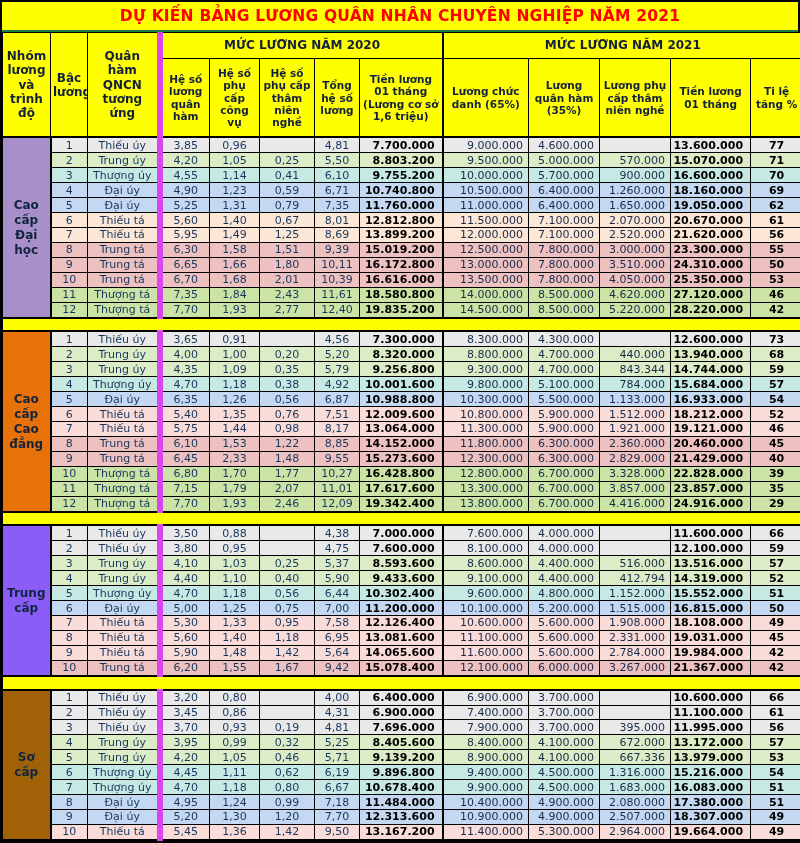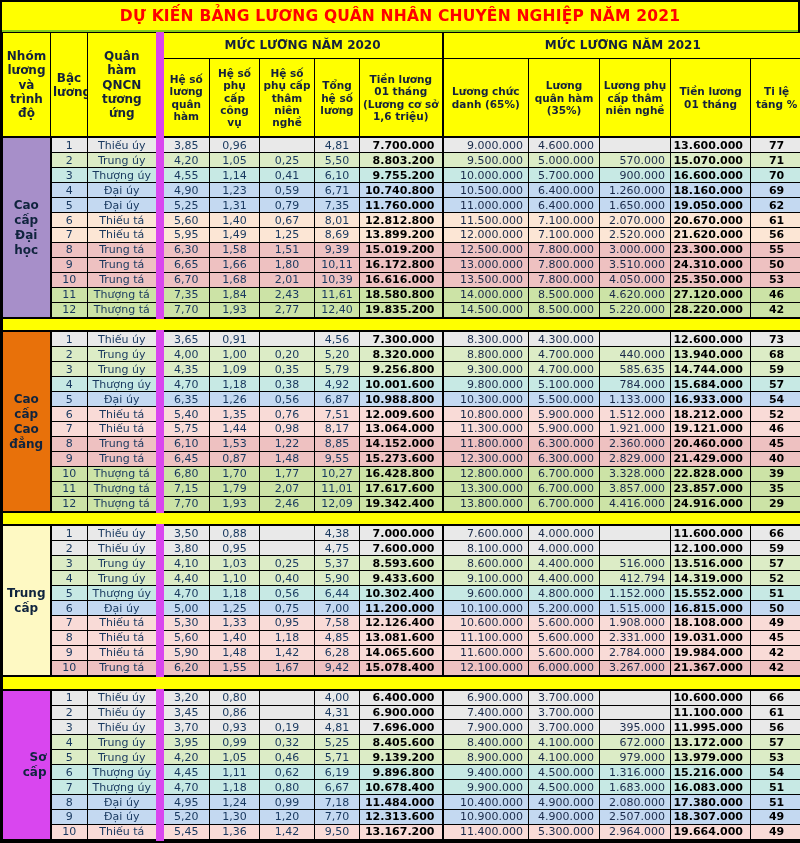--- a/index.html
+++ b/index.html
@@ -1,32 +1,32 @@
 <!DOCTYPE html>
 <html><head>
 <meta charset="utf-8">
 <style>
   html,body{margin:0;padding:0;background:#fff;}
   body{width:800px;height:843px;overflow:hidden;font-family:"DejaVu Sans",sans-serif;}
   .sheet{width:800px;height:843px;box-sizing:border-box;border:2px solid #000;background:#ffff00;display:flex;flex-direction:column;}
-  .title-bar{height:30px;box-sizing:border-box;background:#ffff00;border-bottom:2px solid #84cc16;display:flex;align-items:center;justify-content:center;}
+  .title-bar{height:30px;box-sizing:border-box;background:#ffff00;border-bottom:2px solid #15803d;display:flex;align-items:center;justify-content:center;}
   .title-bar h1{margin:0;font-size:15.5px;font-weight:bold;color:#fe0000;letter-spacing:.2px;}
   table{width:100%;height:811px;border-collapse:collapse;table-layout:fixed;background:#fff;}
   th,td{border:1px solid #000;box-sizing:border-box;overflow:hidden;}
   thead th{background:#ffff00;color:#14213d;font-weight:bold;padding:1px 2px;line-height:1.18;}
   thead tr.gh{height:26px;}
   thead tr.gh th{font-size:12px;}
   thead tr.sh{height:79px;}
   thead tr.sh th, thead th.rs{font-size:10.5px;white-space:normal;vertical-align:middle;}
   td{font-size:11px;color:#17375e;text-align:center;padding:0 2px;white-space:nowrap;vertical-align:middle;}
   td.group-cell{white-space:normal;font-weight:bold;font-size:12px;color:#10243e;border-right:2px solid #000;line-height:1.25;padding:0 3px;}
   td.money{ text-align:right;padding-right:5px;color:#1a2a4a;}
   td.money-strong{text-align:right;padding-right:7px;font-weight:bold;color:#000;}
   td.pct{font-weight:bold;color:#000;}
-  .b2020 , td.b2020{border-left:8px solid #d946ef;}
+  .b2020 , td.b2020{border-left:6px solid #d946ef;}
   .b2021 , td.b2021{border-left:2px solid #000;}
   tbody.block{border-top:2px solid #000;border-bottom:2px solid #000;}
   tbody.sep td{height:13px;background:#ffff00;border-top:2px solid #000;border-bottom:2px solid #000;padding:0;}
 </style>
 </head>
 <body>
 
 <div class="sheet">
   <div class="title-bar">
     <h1>DỰ KIẾN BẢNG LƯƠNG QUÂN NHÂN CHUYÊN NGHIỆP NĂM 2021</h1>
@@ -277,21 +277,21 @@
         <tr style="background: rgb(220, 236, 198);">
           <td class="lvl">3</td>
           <td class="rank">Trung úy</td>
           <td class="coef b2020">4,35</td>
           <td class="coef">1,09</td>
           <td class="coef">0,35</td>
           <td class="coef">5,79</td>
           <td class="money-strong">9.256.800</td>
           <td class="money b2021">9.300.000</td>
           <td class="money">4.700.000</td>
-          <td class="money">585.635</td>
+          <td class="money">843.344</td>
           <td class="money-strong">14.744.000</td>
           <td class="pct">59</td>
         </tr>
         <tr style="background: rgb(199, 233, 228);">
           <td class="lvl">4</td>
           <td class="rank">Thượng úy</td>
           <td class="coef b2020">4,70</td>
           <td class="coef">1,18</td>
           <td class="coef">0,38</td>
           <td class="coef">4,92</td>
@@ -355,21 +355,21 @@
           <td class="money b2021">11.800.000</td>
           <td class="money">6.300.000</td>
           <td class="money">2.360.000</td>
           <td class="money-strong">20.460.000</td>
           <td class="pct">45</td>
         </tr>
         <tr style="background: rgb(238, 193, 193);">
           <td class="lvl">9</td>
           <td class="rank">Trung tá</td>
           <td class="coef b2020">6,45</td>
-          <td class="coef">0,87</td>
+          <td class="coef">2,33</td>
           <td class="coef">1,48</td>
           <td class="coef">9,55</td>
           <td class="money-strong">15.273.600</td>
           <td class="money b2021">12.300.000</td>
           <td class="money">6.300.000</td>
           <td class="money">2.829.000</td>
           <td class="money-strong">21.429.000</td>
           <td class="pct">40</td>
         </tr>
         <tr style="background: rgb(204, 227, 166);">
@@ -415,21 +415,21 @@
           <td class="pct">29</td>
         </tr>
       </tbody>
       <tbody class="sep">
         <tr>
           <td colspan="13"></td>
         </tr>
       </tbody>
       <tbody class="block">
         <tr style="background: rgb(233, 233, 233);">
-          <td class="group-cell" rowspan="10" style="background: #fef9c3; margin-top: 28px;">Trung cấp</td>
+          <td class="group-cell" rowspan="10" style="background: #8b5cf6; margin-top: 28px;">Trung cấp</td>
           <td class="lvl">1</td>
           <td class="rank">Thiếu úy</td>
           <td class="coef b2020">3,50</td>
           <td class="coef">0,88</td>
           <td class="coef"></td>
           <td class="coef">4,38</td>
           <td class="money-strong">7.000.000</td>
           <td class="money b2021">7.600.000</td>
           <td class="money">4.000.000</td>
           <td class="money"></td>
@@ -519,35 +519,35 @@
           <td class="money">1.908.000</td>
           <td class="money-strong">18.108.000</td>
           <td class="pct">49</td>
         </tr>
         <tr style="background: rgb(249, 219, 215);">
           <td class="lvl">8</td>
           <td class="rank">Thiếu tá</td>
           <td class="coef b2020">5,60</td>
           <td class="coef">1,40</td>
           <td class="coef">1,18</td>
-          <td class="coef">4,85</td>
+          <td class="coef">6,95</td>
           <td class="money-strong">13.081.600</td>
           <td class="money b2021">11.100.000</td>
           <td class="money">5.600.000</td>
           <td class="money">2.331.000</td>
           <td class="money-strong">19.031.000</td>
           <td class="pct">45</td>
         </tr>
         <tr style="background: rgb(249, 219, 215);">
           <td class="lvl">9</td>
           <td class="rank">Thiếu tá</td>
           <td class="coef b2020">5,90</td>
           <td class="coef">1,48</td>
           <td class="coef">1,42</td>
-          <td class="coef">6,28</td>
+          <td class="coef">5,64</td>
           <td class="money-strong">14.065.600</td>
           <td class="money b2021">11.600.000</td>
           <td class="money">5.600.000</td>
           <td class="money">2.784.000</td>
           <td class="money-strong">19.984.000</td>
           <td class="pct">42</td>
         </tr>
         <tr style="background: rgb(238, 193, 193);">
           <td class="lvl">10</td>
           <td class="rank">Trung tá</td>
@@ -563,21 +563,21 @@
           <td class="pct">42</td>
         </tr>
       </tbody>
       <tbody class="sep">
         <tr>
           <td colspan="13"></td>
         </tr>
       </tbody>
       <tbody class="block">
         <tr style="background: rgb(233, 233, 233);">
-          <td class="group-cell" rowspan="10" style="background: #d946ef; text-align: right;">Sơ cấp</td>
+          <td class="group-cell" rowspan="10" style="background: #a16207;">Sơ cấp</td>
           <td class="lvl">1</td>
           <td class="rank">Thiếu úy</td>
           <td class="coef b2020">3,20</td>
           <td class="coef">0,80</td>
           <td class="coef"></td>
           <td class="coef">4,00</td>
           <td class="money-strong">6.400.000</td>
           <td class="money b2021">6.900.000</td>
           <td class="money">3.700.000</td>
           <td class="money"></td>
@@ -629,21 +629,21 @@
         <tr style="background: rgb(220, 236, 198);">
           <td class="lvl">5</td>
           <td class="rank">Trung úy</td>
           <td class="coef b2020">4,20</td>
           <td class="coef">1,05</td>
           <td class="coef">0,46</td>
           <td class="coef">5,71</td>
           <td class="money-strong">9.139.200</td>
           <td class="money b2021">8.900.000</td>
           <td class="money">4.100.000</td>
-          <td class="money">979.000</td>
+          <td class="money">667.336</td>
           <td class="money-strong">13.979.000</td>
           <td class="pct">53</td>
         </tr>
         <tr style="background: rgb(199, 233, 228);">
           <td class="lvl">6</td>
           <td class="rank">Thượng úy</td>
           <td class="coef b2020">4,45</td>
           <td class="coef">1,11</td>
           <td class="coef">0,62</td>
           <td class="coef">6,19</td>

